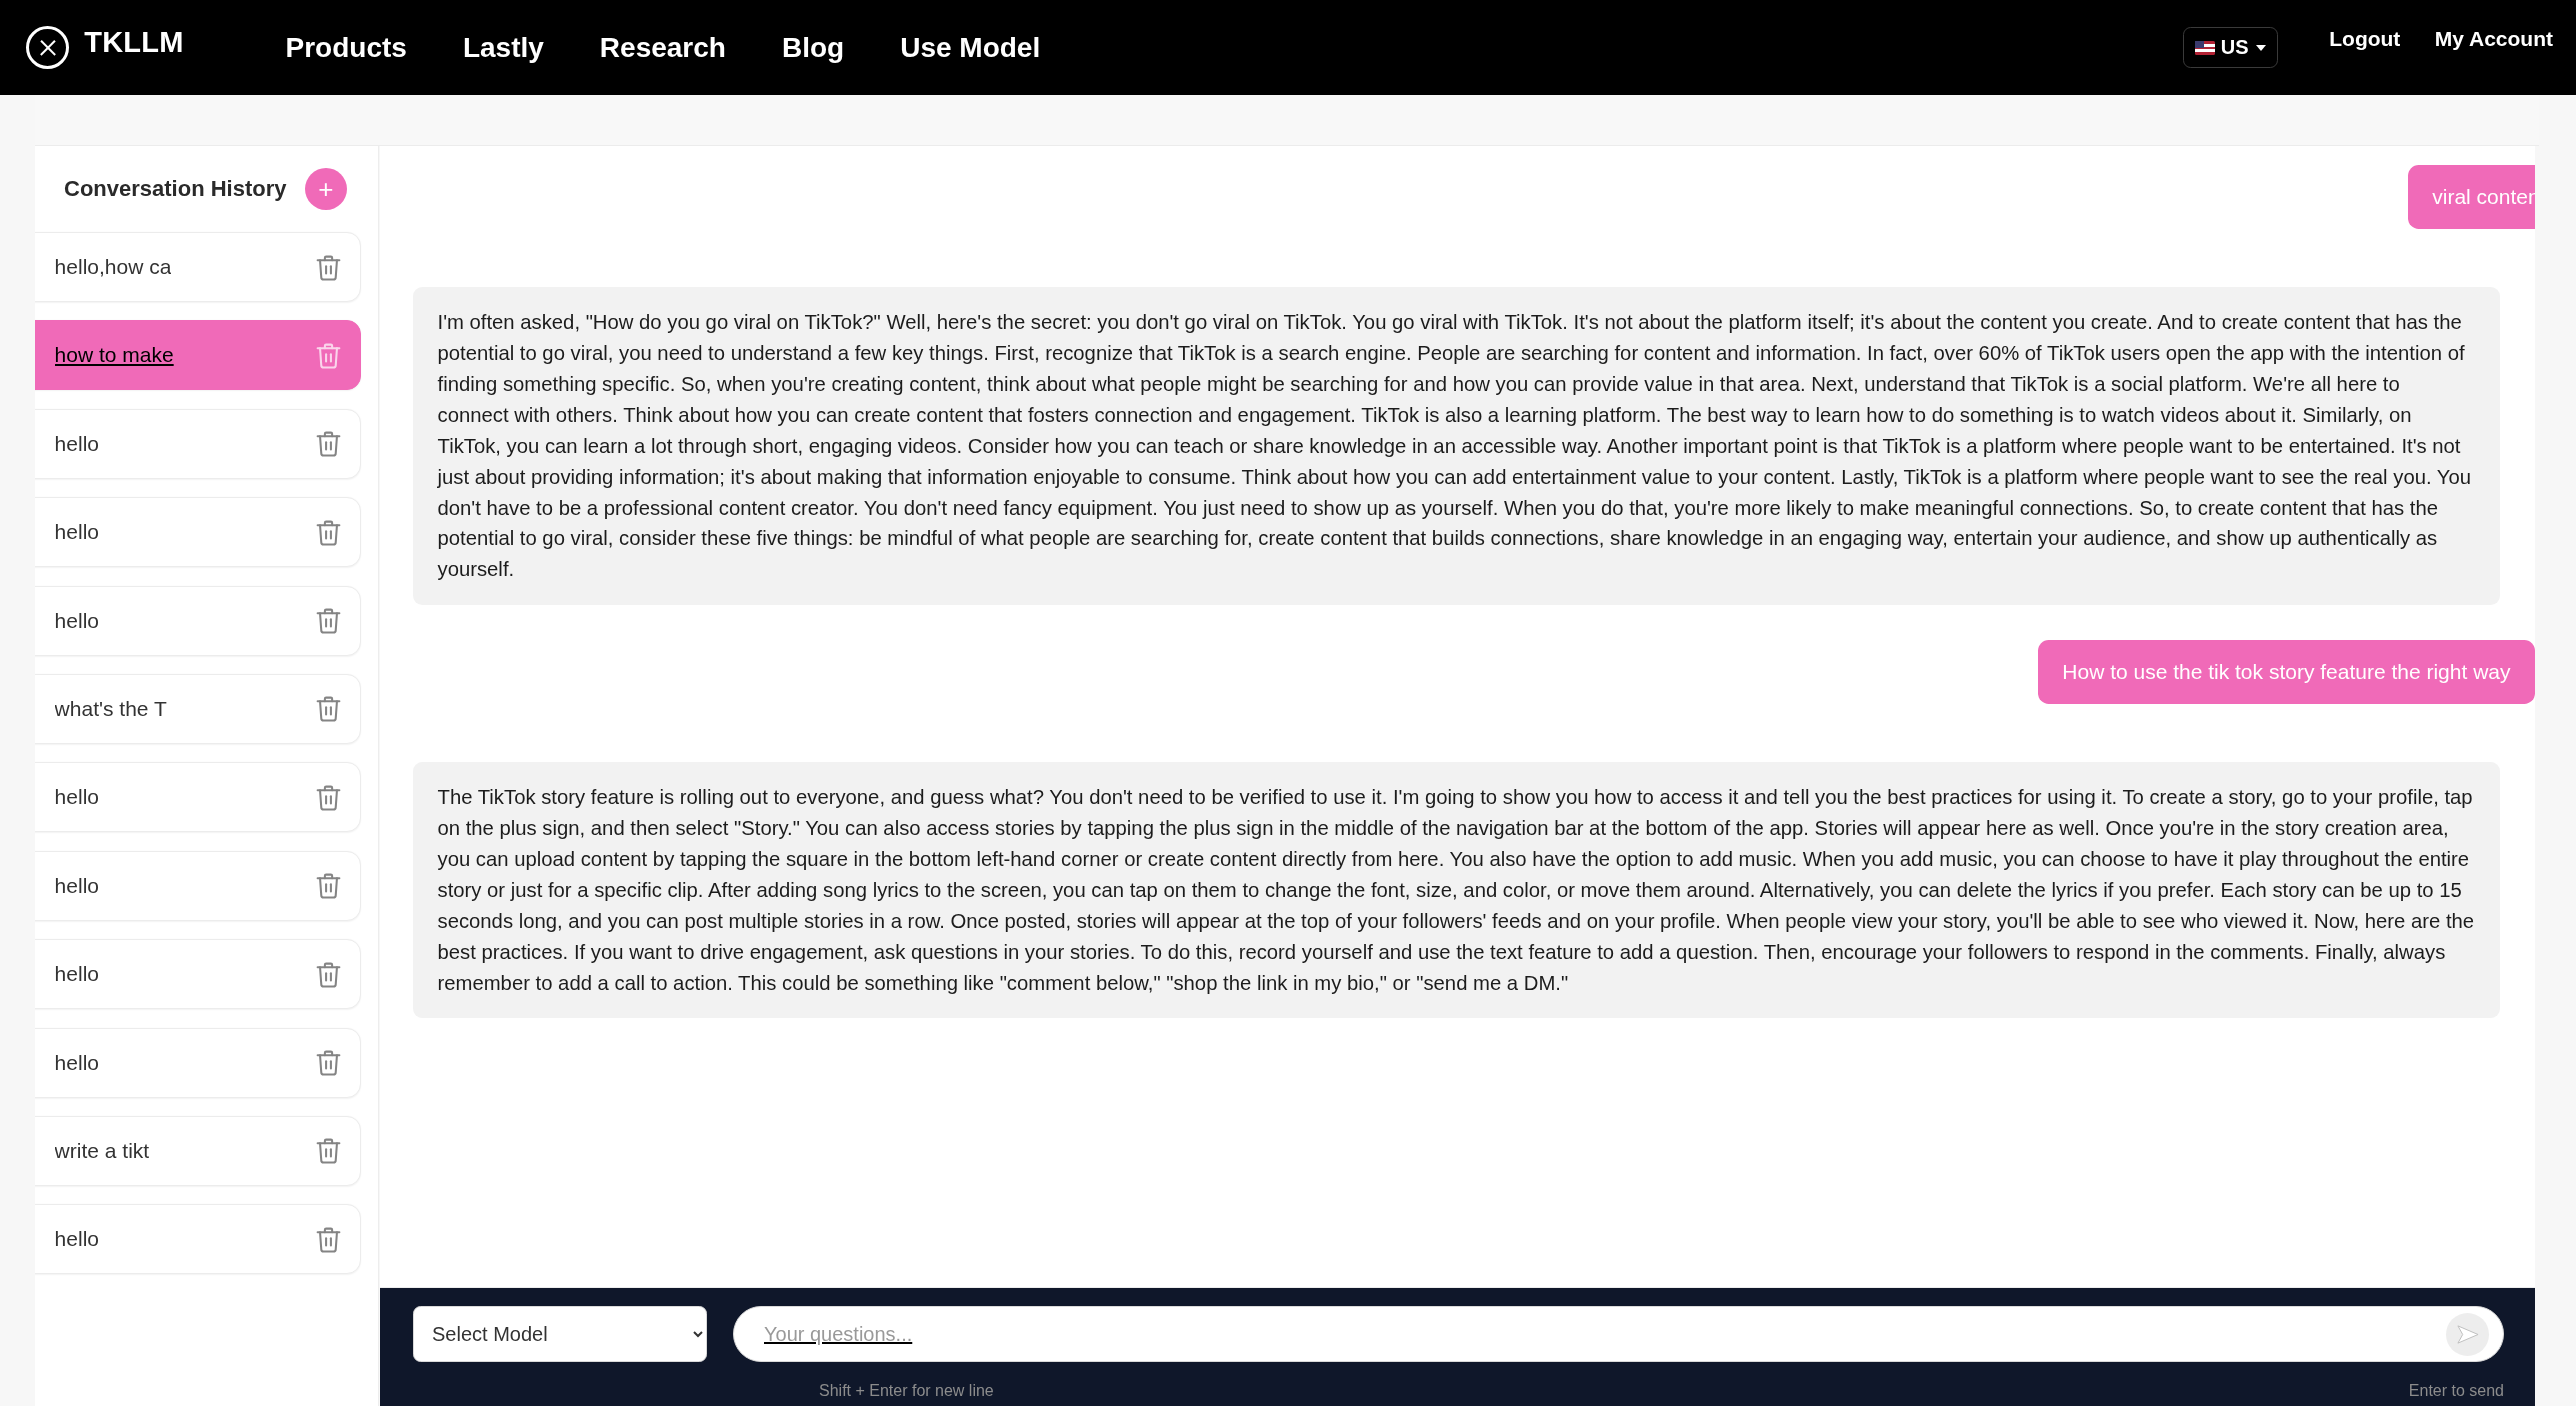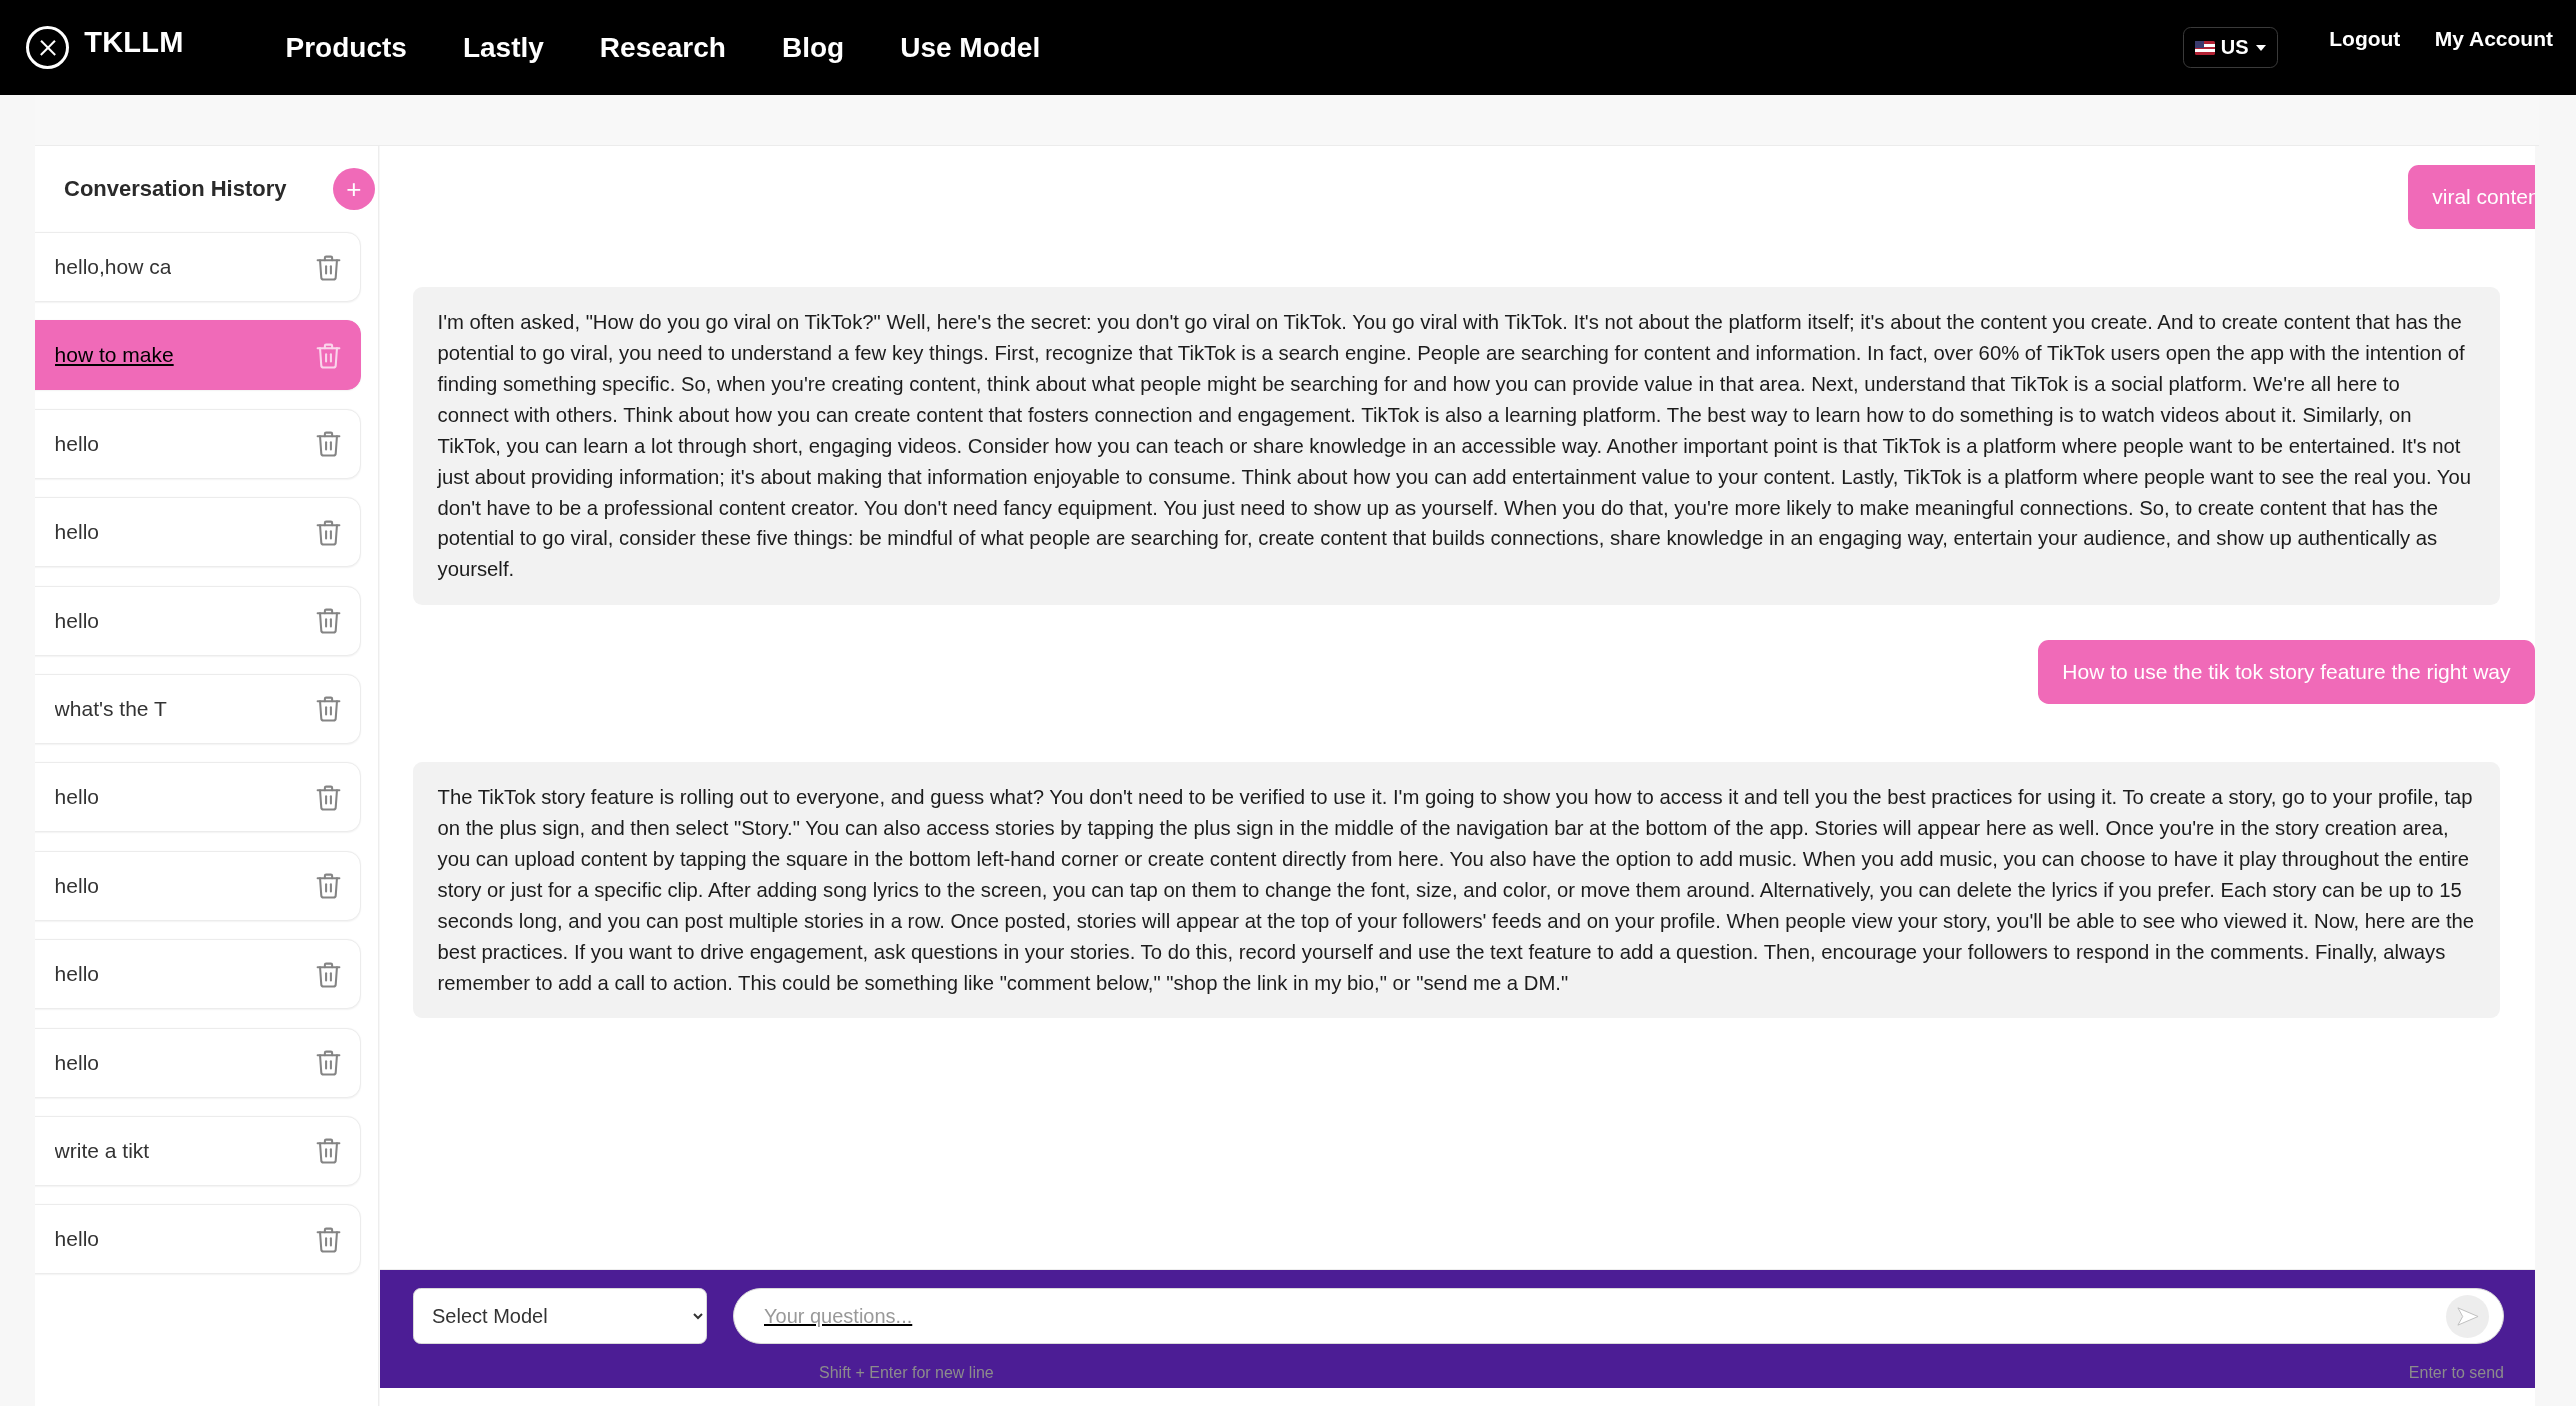--- a/index.html
+++ b/index.html
@@ -125,21 +125,20 @@
     top: 51px; left: 35px;
     width: 344px; height: 1260px;
     background: #ffffff;
     border-right: 0.8px solid #ededed;
     overflow: hidden;
   }
   .sidebar-header {
     display: flex; align-items: center;
     height: 86px;
     padding: 0 29px 0 29px;
-    gap: 28px;
   }
   .sidebar-title {
     font-size: 22px;
     font-weight: 700;
     color: #2a2a2a;
     white-space: nowrap;
   }
   .add-btn {
     width: 42px; height: 42px;
     border-radius: 50%;
@@ -225,23 +224,23 @@
     line-height: 1.52;
     padding: 20px 24.5px;
     clear: both;
     margin: 23px 35px 0 33px;
   }
   .spacer { clear: both; height: 35px; }
 
   
   .composer {
     position: absolute;
-    bottom: 18px; left: 0;
+    bottom: 0; left: 0;
     width: 2155px; height: 119px;
-    background: #4c1d95;
+    background: #0f172a;
     border-top: 0.8px solid #ededed;
   }
   .model-select {
     position: absolute;
     left: 33px; top: 18.4px;
     width: 294px; height: 56px;
     border: 0.8px solid #d9d9d9;
     border-radius: 7.7px;
     background: #ffffff;
     font-family: "Liberation Sans", sans-serif;

